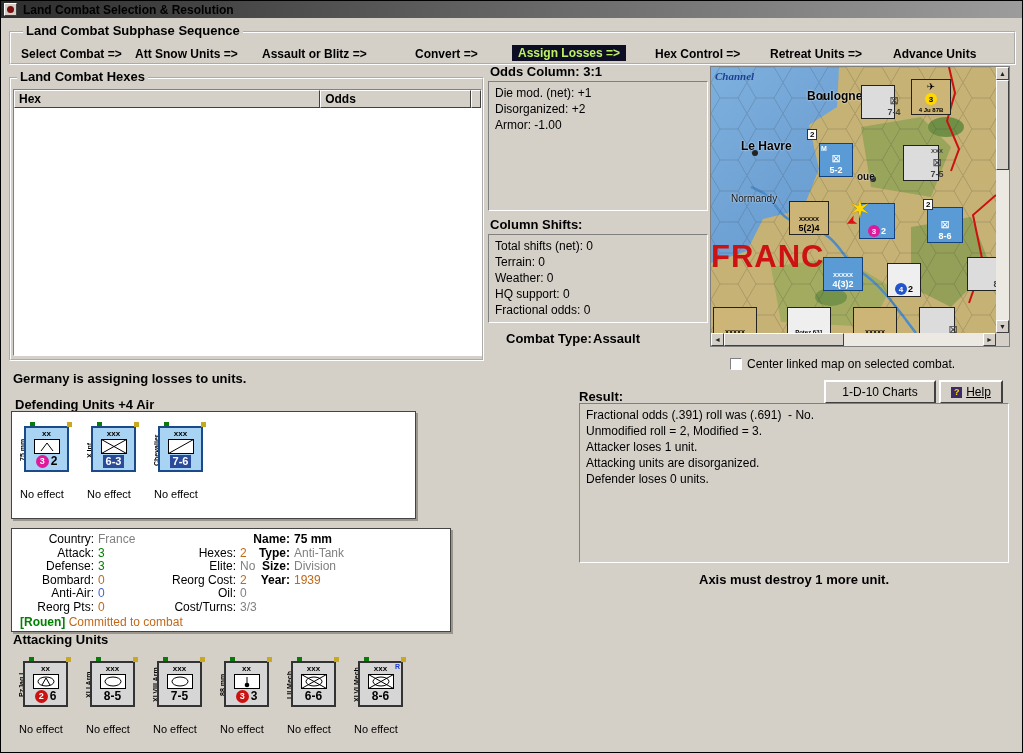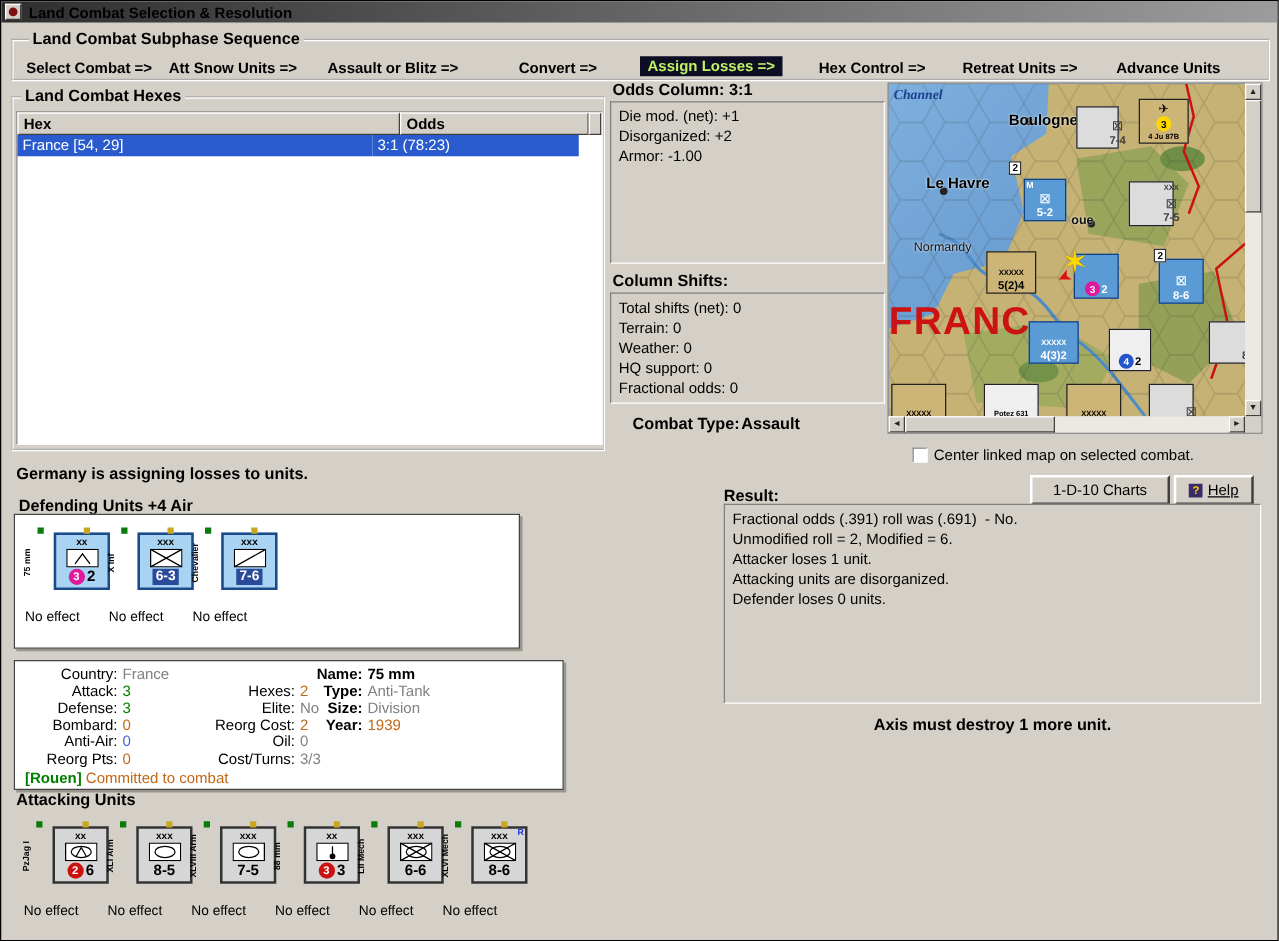--- a/index.html
+++ b/index.html
@@ -96,21 +96,21 @@
   .btn .u { text-decoration:underline; }
   .help-icon { width:11px; height:11px; background:#3a2a6a; color:#ffd800; font-size:9px;
     font-weight:bold; line-height:11px; text-align:center; }
   
   .white-panel { position:absolute; background:#fff; border:1px solid #444;
     box-shadow:2px 2px 0 #9a968e; }
   
   .unit { position:absolute; width:56px; height:80px; }
   .uname { position:absolute; left:-1px; top:6px; width:10px; height:48px; font-size:7px; font-weight:bold;
     writing-mode:vertical-rl; transform:rotate(180deg); text-align:center; letter-spacing:0px; }
-  .ubox { position:absolute; left:23px; top:6px; width:45px; height:46px; border:2px solid #222;
+  .ubox { position:absolute; left:4px; top:6px; width:45px; height:46px; border:2px solid #222;
     display:flex; flex-direction:column; align-items:center; }
   .unit.french .ubox { background:#a9d3f3; border-color:#1a4a8a; }
   .unit.german .ubox { background:#d6d6d6; border-color:#333; }
   .unit::before { content:""; position:absolute; left:10px; top:2px; width:5px; height:5px; background:#0a7a0a; }
   .unit::after  { content:""; position:absolute; left:47px; top:2px; width:5px; height:5px; background:#c8a820; }
   .usize { font-size:8px; font-weight:bold; line-height:9px; margin-top:1px; }
   .usym { margin-top:1px; }
   .uval { display:flex; align-items:center; gap:2px; font-weight:bold; font-size:12px;
     margin-top:auto; margin-bottom:2px; line-height:13px; }
   .vchip { background:#2a4a9a; color:#fff; padding:0 3px; font-size:11px; line-height:13px; }
@@ -153,24 +153,20 @@
   <span class="seq-step" style="left:769px">Retreat Units =&gt;</span>
   <span class="seq-step" style="left:892px">Advance Units</span>
 
   <div class="groupbox" style="left:8px;top:76px;width:475px;height:284px"></div>
   <span class="gb-label" style="left:16px;top:68px">Land Combat Hexes</span>
   <div class="hex-list">
     <div class="hex-header">
       <div class="hcell c1">Hex</div>
       <div class="hcell c2">Odds</div>
       <div class="hcell c3"></div>
-    </div>
-    <div class="hex-row">
-      <div class="rcell c1">France [54, 29]</div>
-      <div class="rcell c2">3:1 (78:23)</div>
     </div>
   </div>
 
   <span class="bold-label" style="left:489px;top:63px">Odds Column: 3:1</span>
   <div class="sunken" style="left:487px;top:80px;width:220px;height:130px">
     <div class="panel-line">Die mod. (net): +1</div>
     <div class="panel-line">Disorganized: +2</div>
     <div class="panel-line">Armor: -1.00</div>
   </div>
 
@@ -430,21 +426,21 @@
     </div>
     <div class="info-footer">
       <span class="tag-green">[Rouen]</span>
       <span class="txt-orange">Committed to combat</span>
     </div>
   </div>
 
   <span class="bold-label" style="left:578px;top:388px">Result:</span>
   <div class="sunken result-lines" style="left:578px;top:402px;width:430px;height:160px">
     <div class="panel-line">Fractional odds (.391) roll was (.691)  - No.</div>
-    <div class="panel-line">Unmodified roll = 2, Modified = 6.</div>
+    <div class="panel-line">Unmodified roll = 2, Modified = 3.</div>
     <div class="panel-line">Attacker loses 1 unit.</div>
     <div class="panel-line">Attacking units are disorganized.</div>
     <div class="panel-line">Defender loses 0 units.</div>
   </div>
   <div class="bold-label" style="left:578px;top:571px;width:430px;text-align:center">Axis must destroy 1 more unit.</div>
 
   <span class="bold-label" style="left:12px;top:631px">Attacking Units</span>
 
   <div class="unit german" style="left:18px;top:654px">
     <span class="uname">PzJag I</span>

